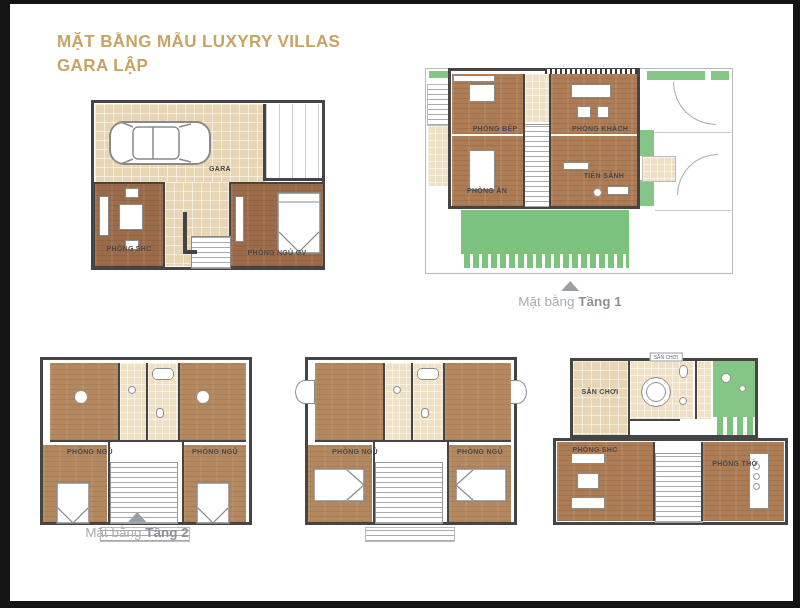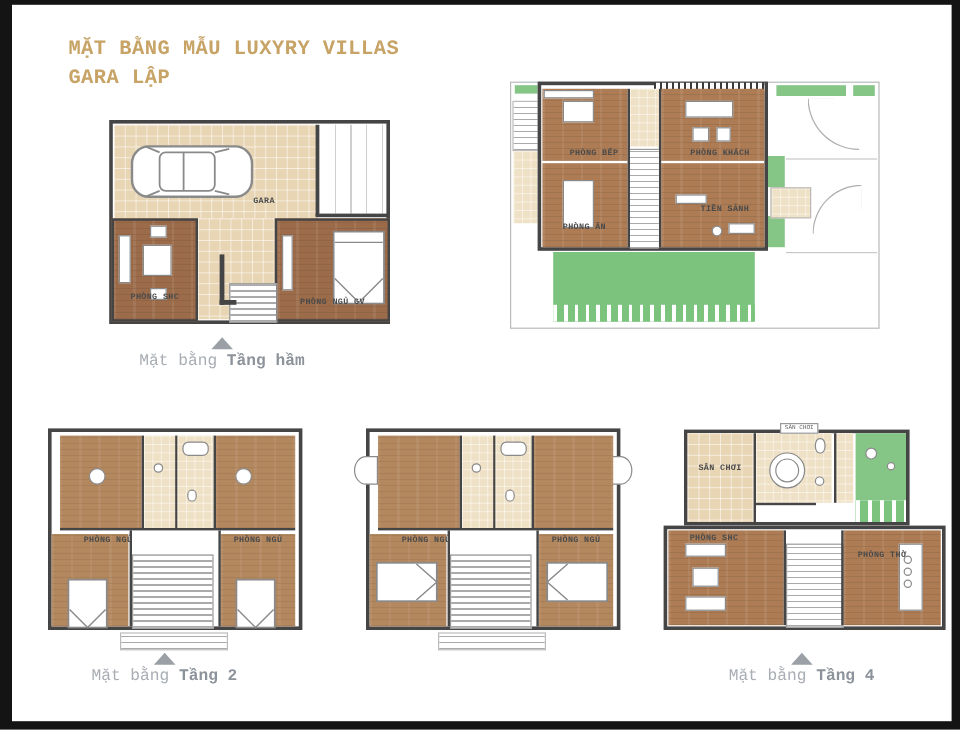--- a/index.html
+++ b/index.html
@@ -1,17 +1,17 @@
 <!DOCTYPE html>
 <html><head>
 <meta charset="utf-8">
 <style>
   html,body{margin:0;padding:0;width:800px;height:608px;overflow:hidden;
     font-family:"Liberation Sans",sans-serif;}
-  .frame{position:absolute;inset:0;background:#141414;font-family:Liberation Mono, monospace;}
+  .frame{position:absolute;inset:0;background:#141414;}
   .page{position:absolute;left:10px;top:4px;right:7px;bottom:7px;background:#ffffff;}
   .a{position:absolute;}
   .title{position:absolute;left:57px;top:30px;color:#c7a366;font-weight:bold;
     font-size:17px;line-height:1.4;letter-spacing:.4px;}
   .plan{position:absolute;}
   .env{position:absolute;background:#fff;border:3px solid #454545;box-sizing:border-box;}
   .room{position:absolute;border:2px solid #454545;box-sizing:border-box;}
   .wood1{background-color:#9c6c4a;background-image:
     repeating-linear-gradient(0deg,rgba(0,0,0,.08) 0 1px,transparent 1px 5px),
     repeating-linear-gradient(90deg,rgba(255,255,255,.07) 0 2px,transparent 2px 16px);}
@@ -246,28 +246,23 @@
     <div class="furn" style="left:196px;top:108px;width:20px;height:56px;"></div>
     <div class="circlef" style="left:200px;top:118px;width:7px;height:7px;"></div>
     <div class="circlef" style="left:200px;top:128px;width:7px;height:7px;"></div>
     <div class="circlef" style="left:200px;top:138px;width:7px;height:7px;"></div>
 
     <div class="lbl" style="left:47px;top:46px;">SÂN CHƠI</div>
     <div class="lbl" style="left:42px;top:104px;">PHÒNG SHC</div>
     <div class="lbl" style="left:182px;top:118px;">PHÒNG THỜ</div>
   </div>
 
-  <div class="caption" style="left:185px;top:281px;">
+  <div class="caption" style="left:570px;top:281px;">
     <div class="tri"></div>
     <span>Mặt bằng</span>
-    <b>Tầng hầm</b>
-  </div>
-  <div class="caption" style="left:137px;top:544px;">
+    <b>Tầng 1</b>
+  </div>
+  <div class="caption" style="left:137px;top:512px;">
     <div class="tri"></div>
     <span>Mặt bằng</span>
     <b>Tầng 2</b>
   </div>
-  <div class="caption" style="left:668px;top:544px;">
-    <div class="tri"></div>
-    <span>Mặt bằng</span>
-    <b>Tầng 4</b>
-  </div>
 </div>
 
 </body></html>

